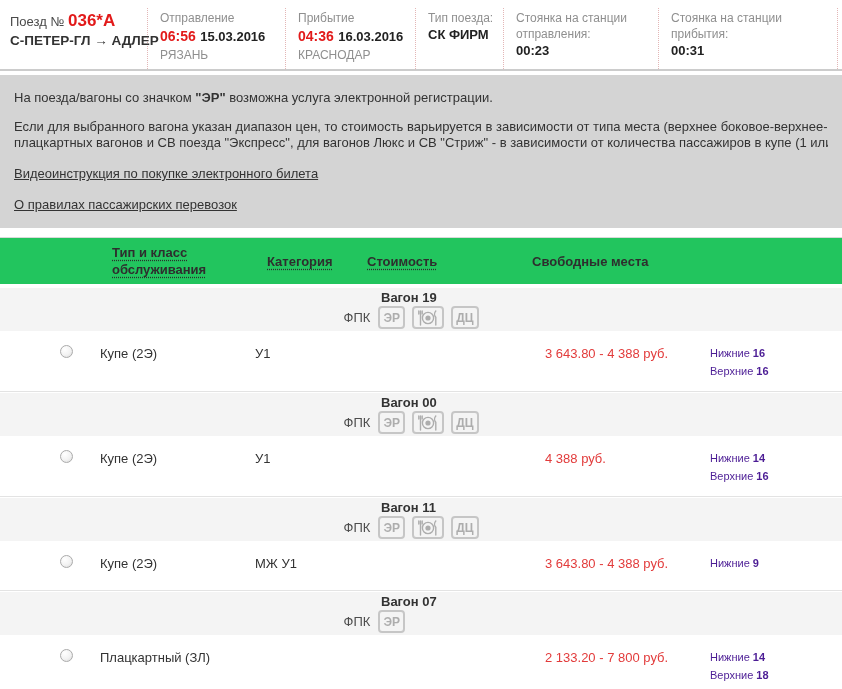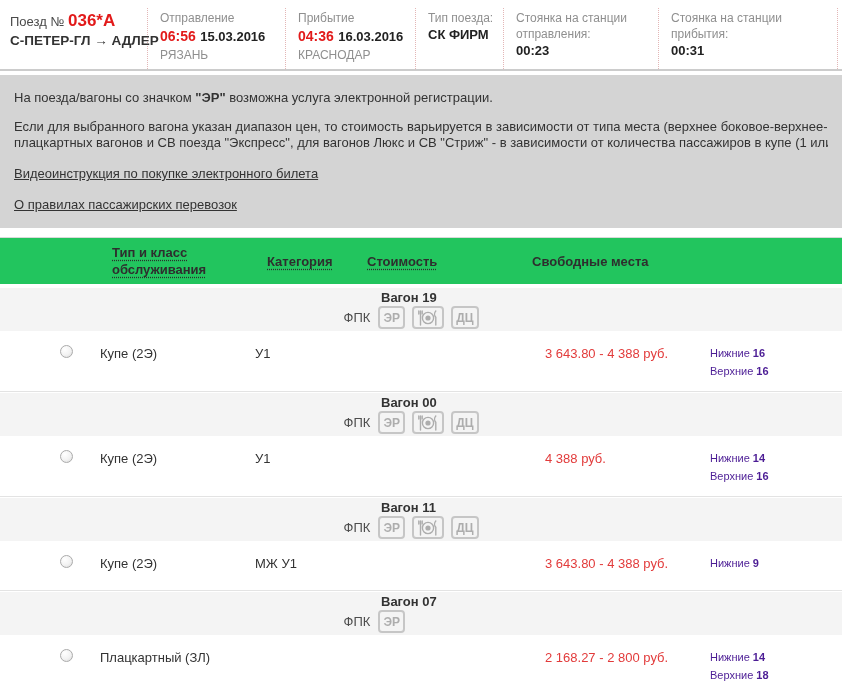--- a/index.html
+++ b/index.html
@@ -220,21 +220,21 @@
           <div class="col-a"><span class="wagon-name">Вагон 07</span></div>
           <div class="col-b"><span class="carrier">ФПК</span><span class="badges-wrap">
               <span class="badge">ЭР</span>
             </span></div>
         </div>
         <div class="row data-row">
           <div class="col-a"><span class="radio"></span></div>
           <div class="col-b"><span class="cell-txt">Плацкартный (ЗЛ)</span></div>
           <div class="col-c"><span class="cell-txt"></span></div>
           <div class="col-d"><span class="cell-txt"></span></div>
-          <div class="col-e"><span class="price">2 168.27 - 2 800 руб.</span></div>
+          <div class="col-e"><span class="price">2 133.20 - 7 800 руб.</span></div>
           <div class="col-f">
             <div class="seat-line"><span>Нижние </span><b>14</b></div>
             <div class="seat-line"><span>Верхние </span><b>18</b></div>
           </div>
         </div>
       </section>
     </div>
 </div>
 
 </body></html>

